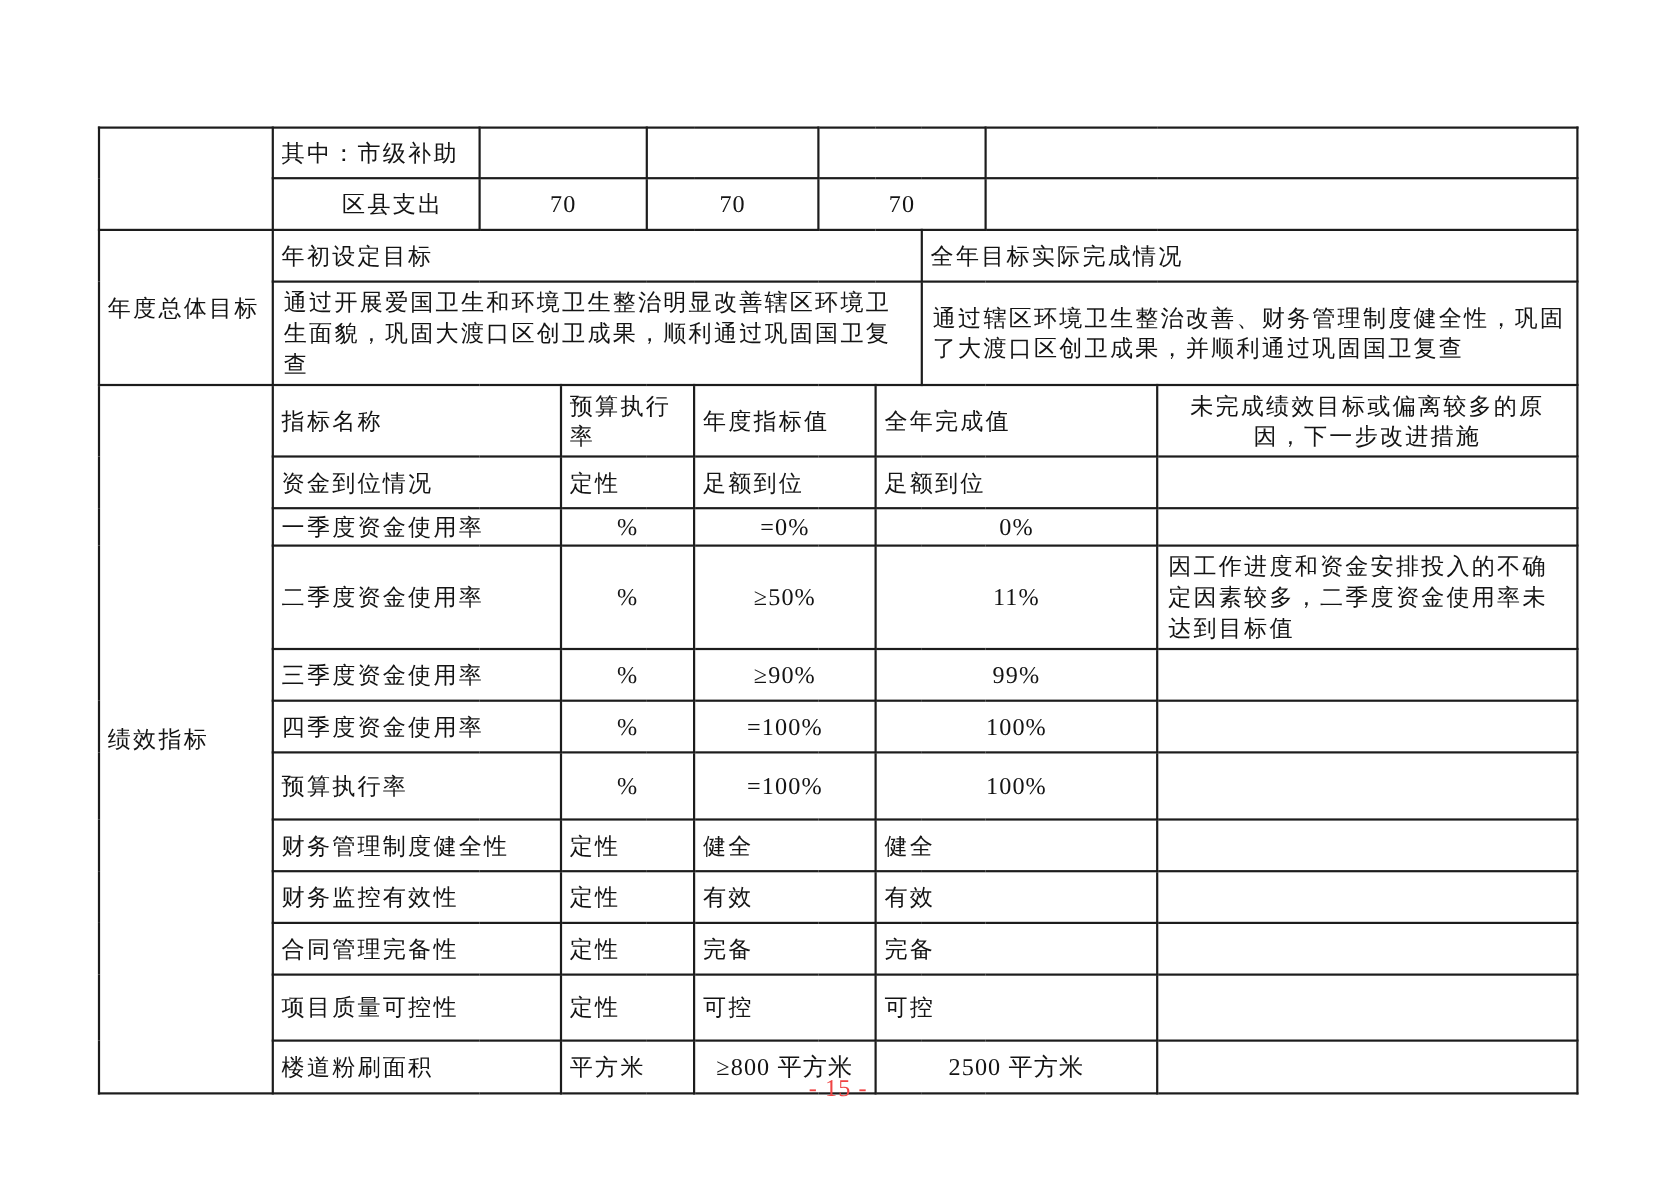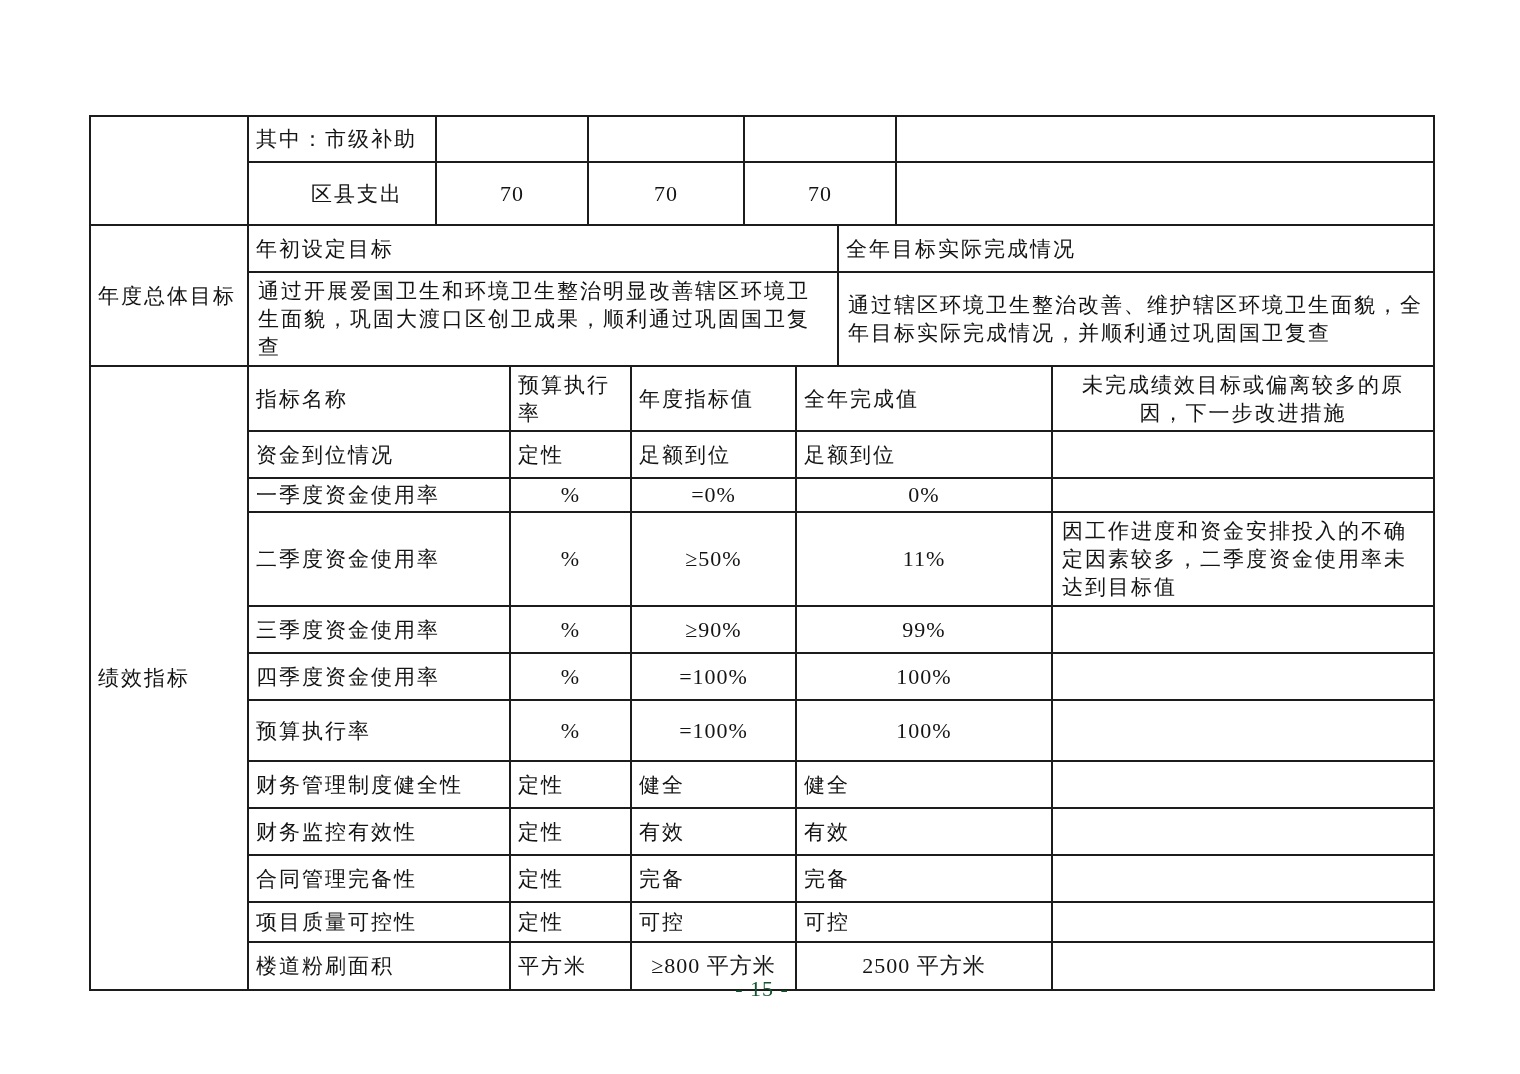--- a/index.html
+++ b/index.html
@@ -21,21 +21,21 @@
     overflow:hidden;
   }
   td.c { }
   td.l { text-align:left; }
   td.num { text-align:center; font-size:22px; letter-spacing:1px; }
   td.indent2 { padding-left:62px; }
   td.wrap { line-height:28px; padding:4px 9px; }
   td.hdr { text-align:center; line-height:28px; }
   .footer {
     position:absolute; left:89px; top:976px; width:1346px;
-    text-align:center; font-size:22px; letter-spacing:1px; color:#14532d;
+    text-align:center; font-size:22px; letter-spacing:1px; color:#ef4444;
   }
 </style>
 </head>
 <body>
 
 <div class="sheet">
 
   <table class="report">
     <colgroup>
       <col style="width:158px">
@@ -53,36 +53,36 @@
 
     <tbody>
         <tr style="height:46px">
       <td rowspan="2" class="c"></td>
       <td class="l">其中：市级补助</td>
       <td colspan="2" class="num"></td>
       <td colspan="2" class="num"></td>
       <td colspan="3" class="num"></td>
       <td colspan="2" class="l"></td>
     </tr>
-    <tr style="height:63px">
+    <tr style="height:47px">
       <td class="l indent2">区县支出</td>
       <td colspan="2" class="num">70</td>
       <td colspan="2" class="num">70</td>
       <td colspan="3" class="num">70</td>
       <td colspan="2" class="l"></td>
     </tr>
 
     <tr style="height:47px">
       <td rowspan="2" class="c">年度总体目标</td>
       <td colspan="7" class="c">年初设定目标</td>
       <td colspan="3" class="c">全年目标实际完成情况</td>
     </tr>
     <tr style="height:57px">
       <td colspan="7" class="l wrap">通过开展爱国卫生和环境卫生整治明显改善辖区环境卫生面貌，巩固大渡口区创卫成果，顺利通过巩固国卫复查</td>
-      <td colspan="3" class="l wrap">通过辖区环境卫生整治改善、维护辖区环境卫生面貌，全年目标实际完成情况，并顺利通过巩固国卫复查</td>
+      <td colspan="3" class="l wrap">通过辖区环境卫生整治改善、财务管理制度健全性，巩固了大渡口区创卫成果，并顺利通过巩固国卫复查</td>
     </tr>
 
     <tr style="height:65px">
       <td rowspan="12" class="c">绩效指标</td>
       <td colspan="2" class="c">指标名称</td>
       <td colspan="2" class="c">预算执行率</td>
       <td colspan="2" class="c">年度指标值</td>
       <td colspan="3" class="c">全年完成值</td>
       <td class="hdr">未完成绩效目标或偏离较多的原因，下一步改进措施</td>
     </tr>
@@ -143,21 +143,21 @@
       <td colspan="3" class="c">有效</td>
       <td class="l wrap"></td>
     </tr>
     <tr style="height:47px">
       <td colspan="2" class="l">合同管理完备性</td>
       <td colspan="2" class="c">定性</td>
       <td colspan="2" class="c">完备</td>
       <td colspan="3" class="c">完备</td>
       <td class="l wrap"></td>
     </tr>
-    <tr style="height:40px">
+    <tr style="height:60px">
       <td colspan="2" class="l">项目质量可控性</td>
       <td colspan="2" class="c">定性</td>
       <td colspan="2" class="c">可控</td>
       <td colspan="3" class="c">可控</td>
       <td class="l wrap"></td>
     </tr>
     <tr style="height:48px">
       <td colspan="2" class="l">楼道粉刷面积</td>
       <td colspan="2" class="c">平方米</td>
       <td colspan="2" class="num">≥800 平方米</td>

